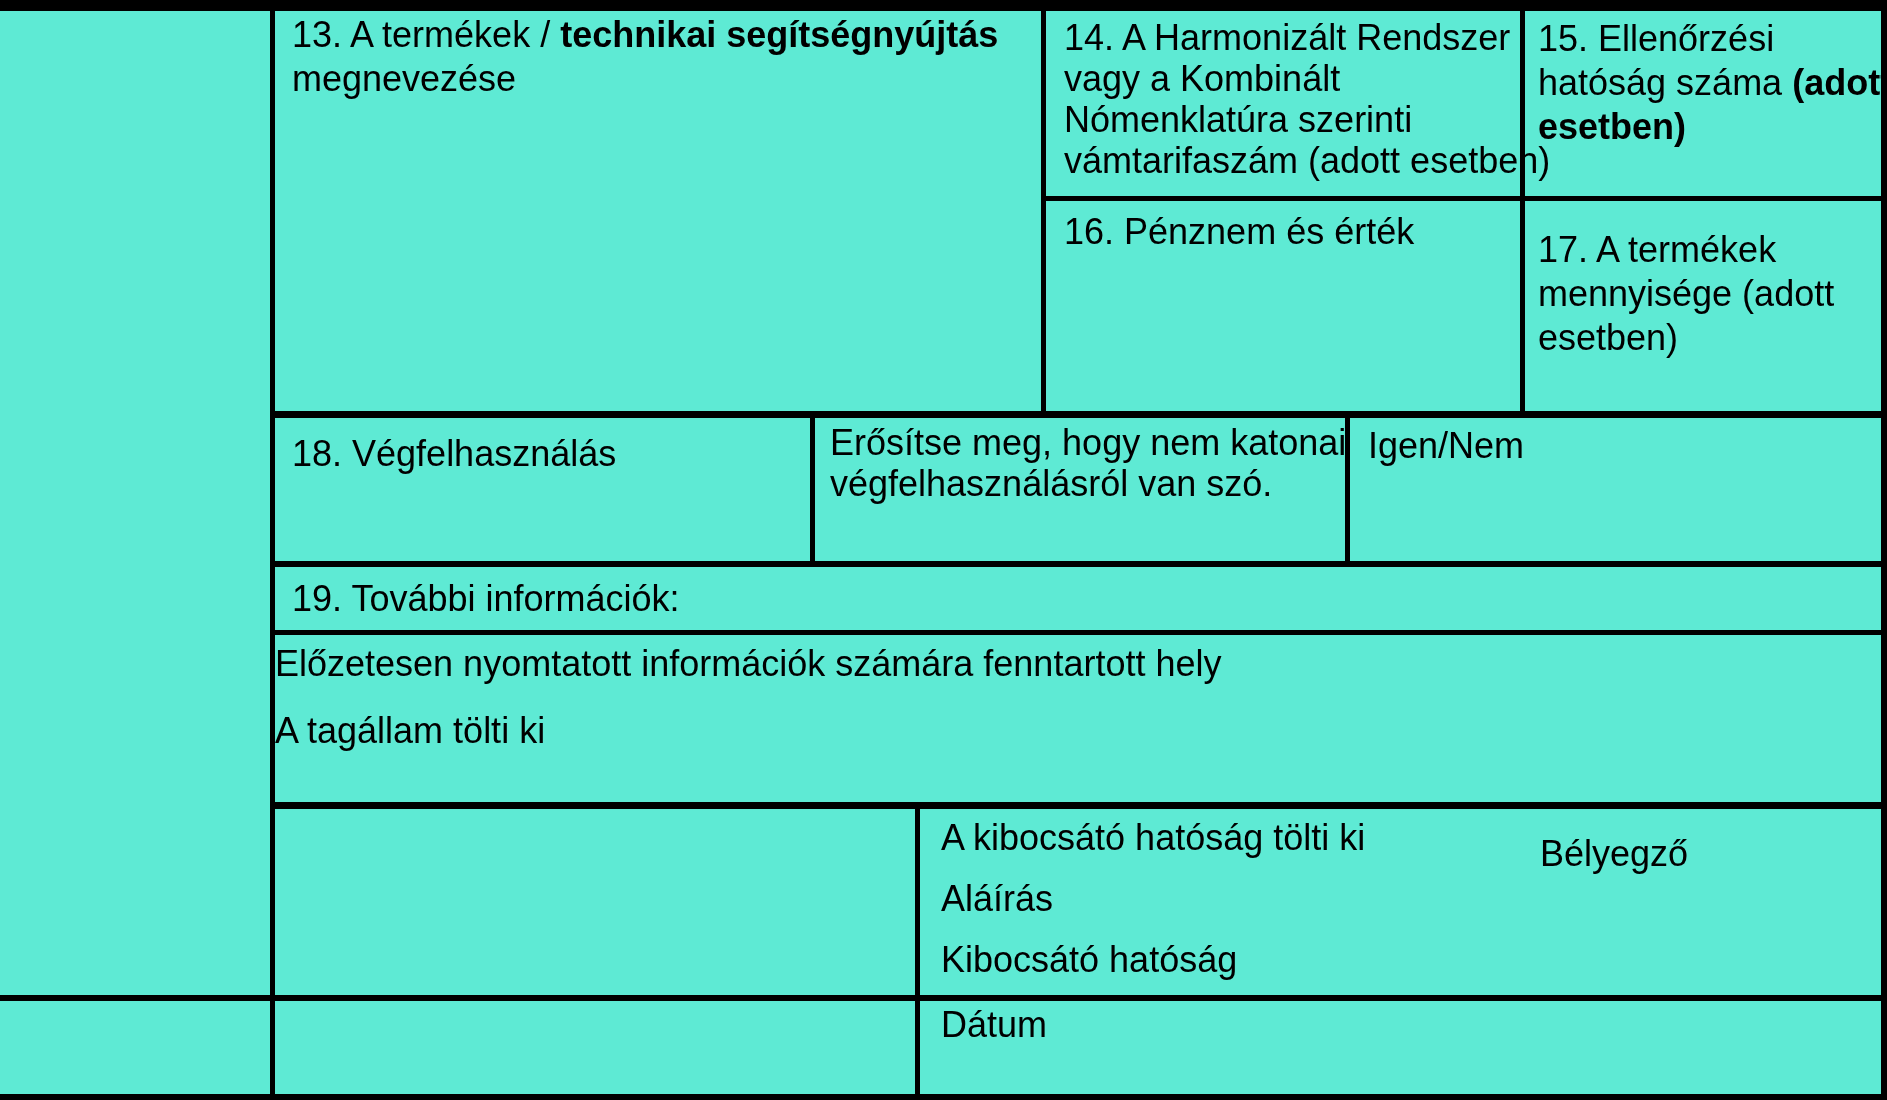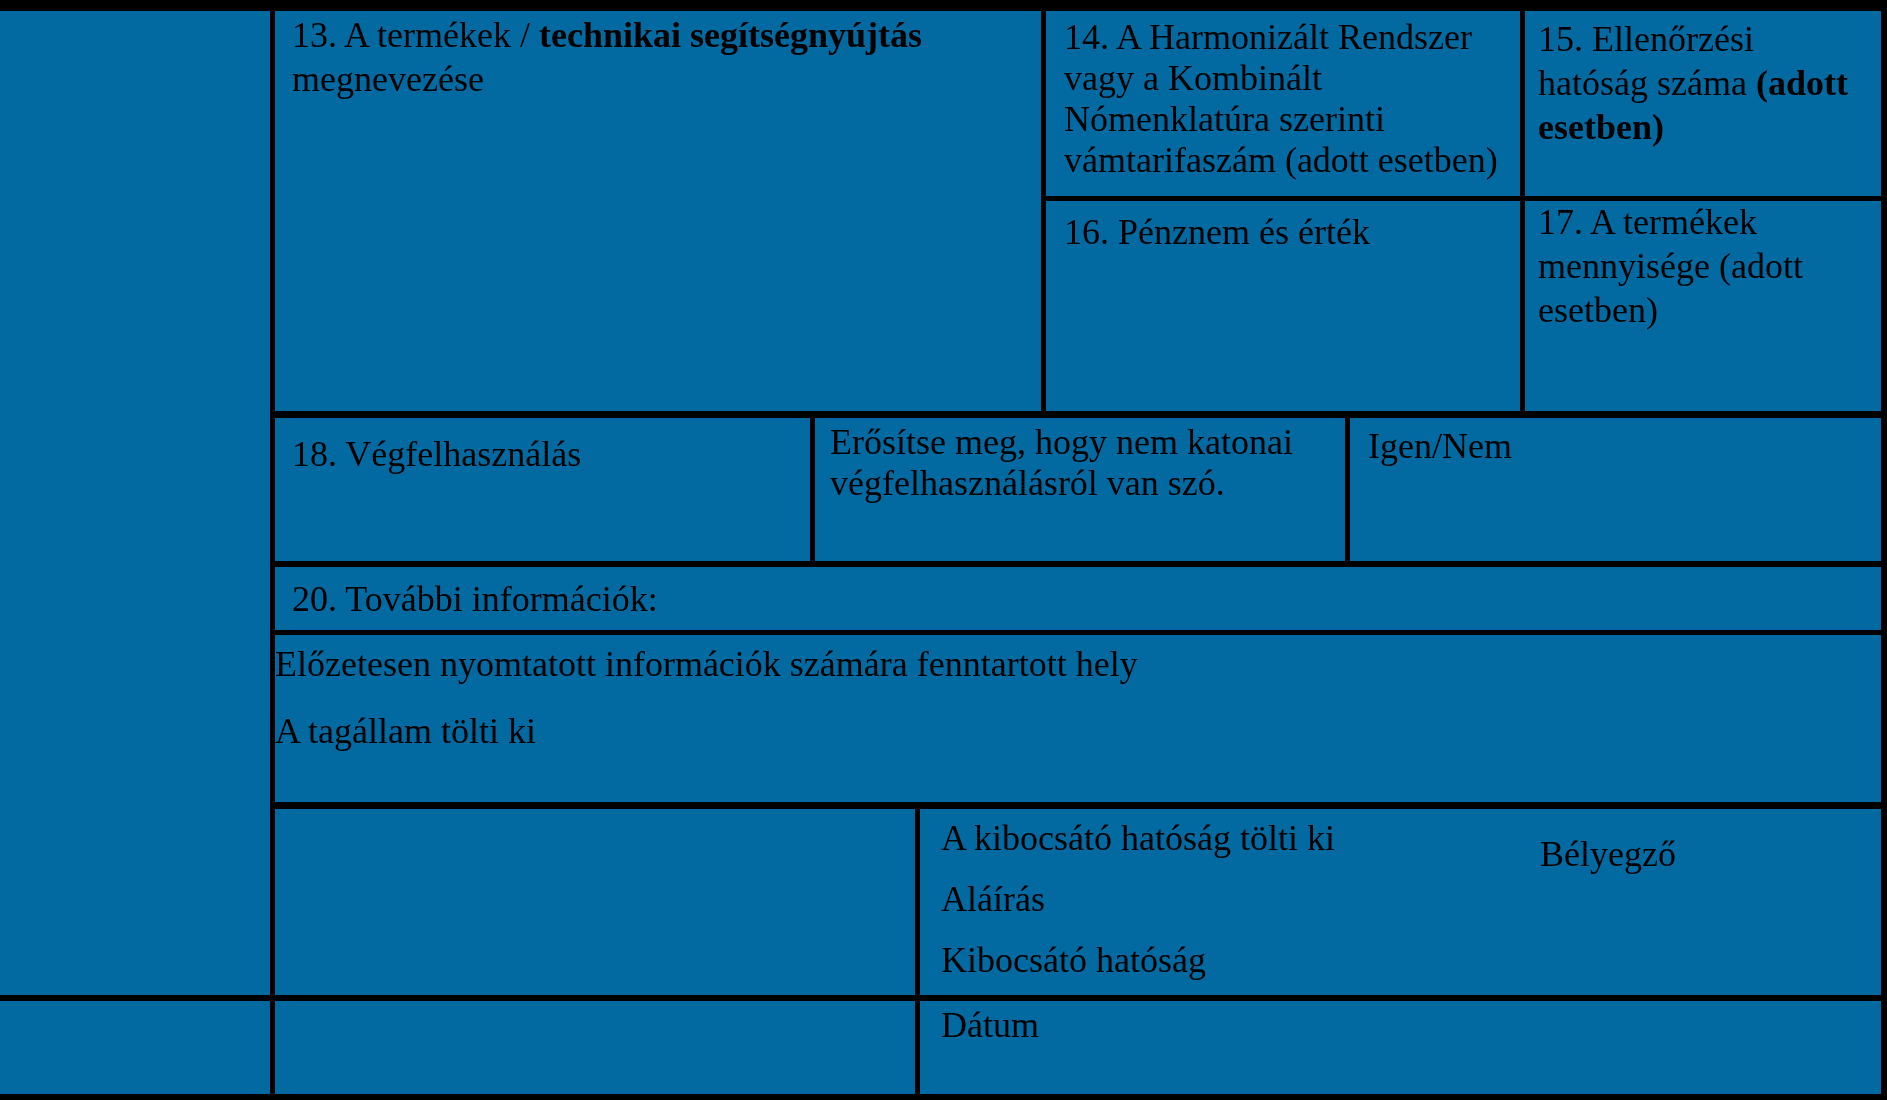--- a/index.html
+++ b/index.html
@@ -1,22 +1,22 @@
 <!DOCTYPE html>
 <html><head>
 <meta charset="utf-8">
 <style>
   html, body { margin: 0; padding: 0; background: #ffffff; }
   .page {
     position: relative;
     width: 1887px;
     height: 1100px;
-    background: #0369a1;
+    background: #5eead4;
     color: #000000;
-    font-family: Liberation Serif, serif;
+    font-family: Liberation Sans, sans-serif;
     font-size: 36px;
     overflow: hidden;
   }
   .ln { position: absolute; background: #000000; }
   .txt { position: absolute; white-space: nowrap; line-height: 44px; }
   .lh41 { line-height: 41px; }
   .b { font-weight: bold; }
   .centered { white-space: nowrap; }
 </style>
 </head>
@@ -53,34 +53,34 @@
   </div>
 
   <div class="txt" style="left:1538px;top:17px">
     <div>15. Ellenőrzési</div>
     <div><span>hatóság száma </span><span class="b">(adott</span></div>
     <div class="b">esetben)</div>
   </div>
 
   <div class="txt" style="left:1064px;top:210px">16. Pénznem és érték</div>
 
-  <div class="txt" style="left:1538px;top:200px">
+  <div class="txt" style="left:1538px;top:228px">
     <div>17. A termékek</div>
     <div>mennyisége (adott</div>
     <div>esetben)</div>
   </div>
 
   <div class="txt" style="left:292px;top:432px">18. Végfelhasználás</div>
   <div class="txt lh41" style="left:830px;top:422px">
     <div>Erősítse meg, hogy nem katonai</div>
     <div>végfelhasználásról van szó.</div>
   </div>
   <div class="txt" style="left:1368px;top:424px">Igen/Nem</div>
 
-  <div class="txt" style="left:292px;top:577px">20. További információk:</div>
+  <div class="txt" style="left:292px;top:577px">19. További információk:</div>
 
   <div class="txt centered" style="left:275px;top:642px;width:1606px">Előzetesen nyomtatott információk számára fenntartott hely</div>
   <div class="txt centered" style="left:275px;top:709px;width:1732px">A tagállam tölti ki</div>
 
   <div class="txt" style="left:941px;top:816px">A kibocsátó hatóság tölti ki</div>
   <div class="txt" style="left:1540px;top:832px">Bélyegző</div>
   <div class="txt" style="left:941px;top:877px">Aláírás</div>
   <div class="txt" style="left:941px;top:938px">Kibocsátó hatóság</div>
 
   <div class="txt" style="left:941px;top:1003px">Dátum</div>

